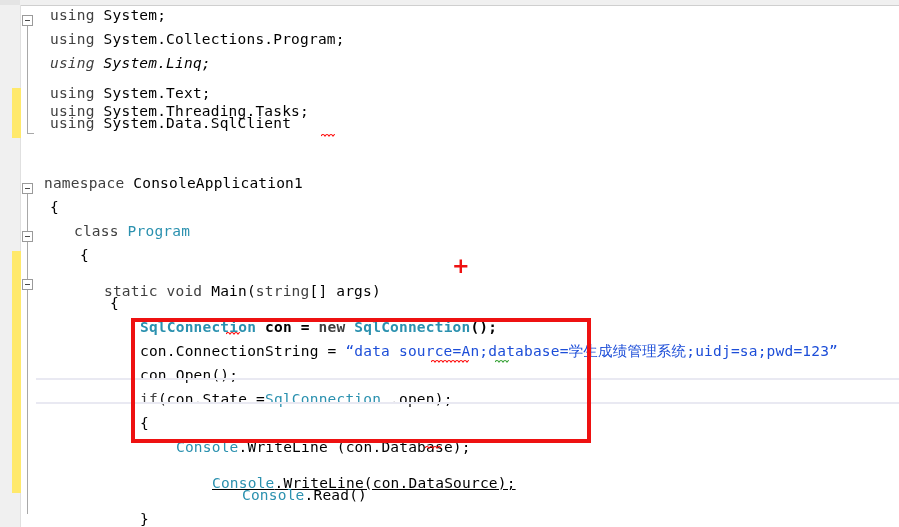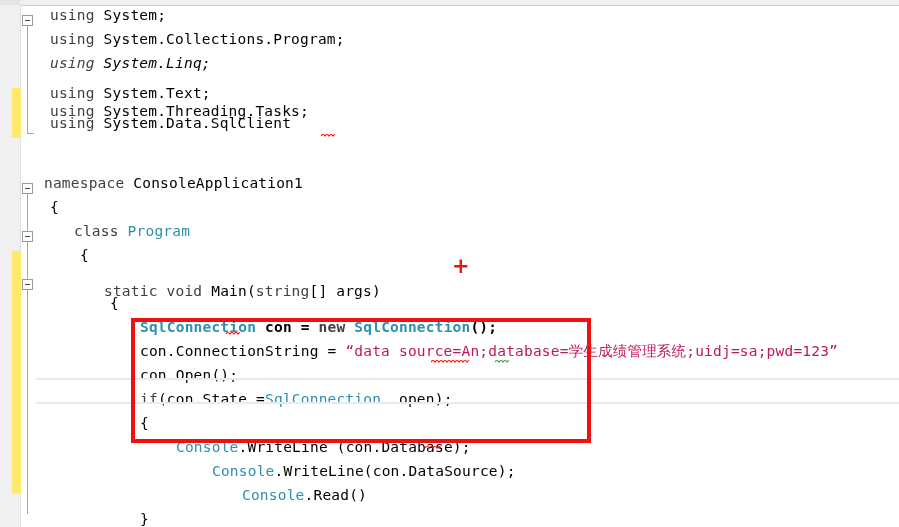--- a/index.html
+++ b/index.html
@@ -89,21 +89,21 @@
     height: 20px;
     line-height: 20px;
     font-size: 14.5px;
     font-family: "DejaVu Sans Mono", monospace;
     color: #000000;
     white-space: pre;
     letter-spacing: 0.2px;
   }
   .kw   { color: #404040; }
   .type { color: #2b91af; }
-  .str  { color: #be185d; }
+  .str  { color: #1d4ed8; }
   
   .current-line {
     position: absolute;
     left: 36px;
     height: 26px;
     width: 863px;
     border-top: 2px solid #e9e9f2;
     border-bottom: 2px solid #e9e9f2;
     box-sizing: border-box;
     background: transparent;
@@ -175,21 +175,21 @@
         <div class="line" style="top: 216px; padding-left: 30px;"><span class="kw">class</span><span> </span><span class="type">Program</span></div>
         <div class="line" style="top: 240px; padding-left: 36px;"><span>{</span></div>
         <div class="line" style="top: 276px; padding-left: 60px;"><span class="kw">static</span><span> </span><span class="kw">void</span><span> Main(</span><span class="kw">string</span><span>[] args)</span></div>
         <div class="line" style="top: 288px; padding-left: 66px;"><span>{</span></div>
         <div class="line" style="top: 312px; padding-left: 96px; font-weight: bold;"><span class="type">SqlConnection</span><span> con = </span><span class="kw">new</span><span> </span><span class="type">SqlConnection</span><span>();</span></div>
         <div class="line" style="top: 336px; padding-left: 96px;"><span>con.ConnectionString = </span><span class="str">“data source=An;database=学生成绩管理系统;uidj=sa;pwd=123”</span></div>
         <div class="line" style="top: 360px; padding-left: 96px;"><span>con.Open();</span></div>
         <div class="line" style="top: 384px; padding-left: 96px;"><span class="kw">if</span><span>(con.State =</span><span class="type">SqlConnection</span><span> .open);</span></div>
         <div class="line" style="top: 408px; padding-left: 96px;"><span>{</span></div>
         <div class="line" style="top: 432px; padding-left: 132px;"><span class="type">Console</span><span>.WriteLine (con.Database);</span></div>
-        <div class="line" style="top: 456px; padding-left: 168px;"><span class="type">Console</span><span>.WriteLine(con.DataSource);</span></div>
+        <div class="line" style="top: 468px; padding-left: 168px; text-decoration: underline;"><span class="type">Console</span><span>.WriteLine(con.DataSource);</span></div>
         <div class="line" style="top: 480px; padding-left: 198px;"><span class="type">Console</span><span>.Read()</span></div>
         <div class="line" style="top: 504px; padding-left: 96px;"><span>}</span></div>
       </div>
     <div id="squiggles">
         <div class="squig" style="left: 277px; top: 128px; width: 14px;">
           <svg width="14" height="4" viewBox="0 0 14 4">
             <path d="M0,3 Q2,0 4,3 Q6,0 8,3 Q10,0 12,3 Q14,0 16,3 " fill="none" stroke="#ff0000" stroke-width="1.2"></path>
           </svg>
         </div>
         <div class="squig" style="left: 182px; top: 326px; width: 14px;">

